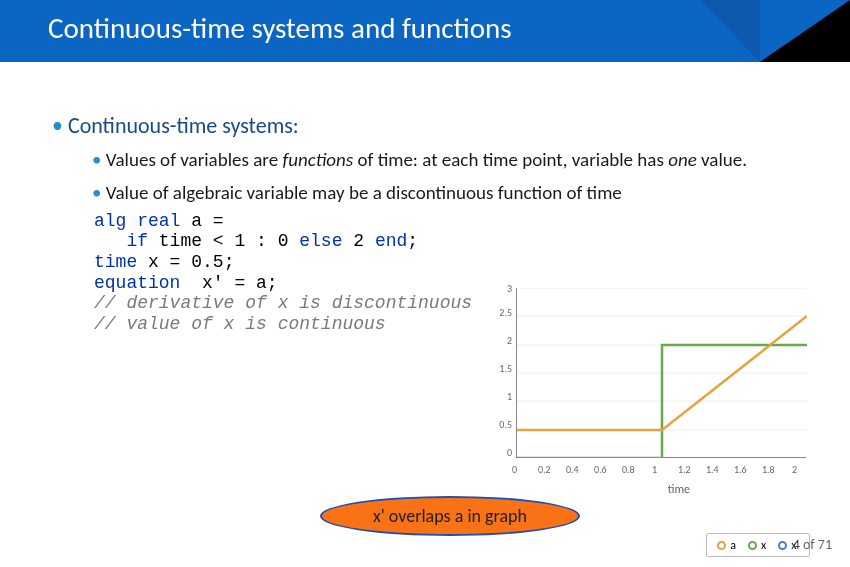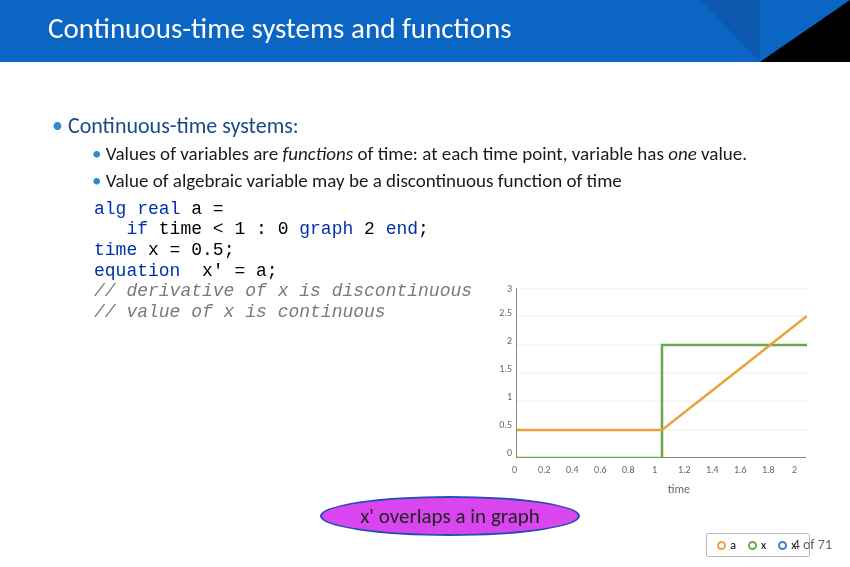--- a/index.html
+++ b/index.html
@@ -7,30 +7,30 @@
 
 .header { position: relative; height: 62px; background: #000000; }
 .header-bar { position: absolute; top: 0; left: 0; width: 760px; height: 62px; background: #0a66c2; }
 .header-tri1 { position: absolute; top: 0; left: 700px; width: 0; height: 0; border-left: 60px solid transparent; border-top: 62px solid #0d59b0; }
 .header-tri2 { position: absolute; top: 0; left: 760px; width: 0; height: 0; border-right: 90px solid transparent; border-top: 62px solid #0a66c2; }
 .header-title { position: absolute; top: 10px; left: 48px; color: #fff; font-size: 29px; }
 
 .content { padding: 40px 52px 0 52px; }
 .bul1 { color: #1a4a85; font-size: 22px; margin-top: 10px; }
 .bul1::before { content: "• "; color: #2a8cc8; }
-.bul2 { color: #1a1a1a; font-size: 19px; margin-left: 40px; margin-top: 4px; line-height: 1.2; }
+.bul2 { color: #1a1a1a; font-size: 19px; margin-left: 40px; margin-top: 10px; line-height: 1.2; }
 .bul2::before { content: "• "; color: #2a8cc8; }
 .em { font-style: italic; }
 
 .code-block { margin: 6px 0 0 42px; font-family: Liberation Mono, monospace; font-size: 18px; line-height: 1.15; }
 .code-block div { white-space: pre; }
 .kw { color: #0033aa; }
 .cm { color: #7a7a7a; font-style: italic; }
 
-.callout { position: absolute; left: 320px; top: 496px; width: 260px; height: 40px; border: 2px solid #1f4fb0; border-radius: 50%; background: #d946ef; display: flex; align-items: center; justify-content: center; font-size: 21px; color: #222; }
+.callout { position: absolute; left: 320px; top: 496px; width: 260px; height: 40px; border: 2px solid #1f4fb0; border-radius: 50%; background: #f97316; display: flex; align-items: center; justify-content: center; font-size: 18px; color: #222; }
 
 .chart { position: absolute; right: 40px; top: 282px; width: 320px; height: 220px; }
 .plot-area { position: absolute; left: 26px; top: 6px; width: 290px; height: 170px; border-left: 1px solid #888; border-bottom: 1px solid #888; }
 .ytick { position: absolute; left: 0; font-size: 10px; color: #666; text-align: right; width: 22px; }
 .xtick { position: absolute; bottom: 26px; font-size: 10px; color: #666; }
 .xaxis-label { position: absolute; right: 120px; bottom: 6px; font-size: 12px; color: #666; }
 
 .legend { position: absolute; right: 40px; bottom: 10px; display: flex; gap: 12px; align-items: center; font-size: 12px; border: 1px solid #bbb; padding: 4px 10px; border-radius: 2px; }
 .lg-item { display: flex; align-items: center; gap: 4px; }
 .lg-circ { width: 9px; height: 9px; border-radius: 50%; border: 2px solid; display: inline-block; }
@@ -51,21 +51,21 @@
 <div class="content">
   <div class="bul1">Continuous-time systems:</div>
   <div class="bul2">
     <span>Values of variables are </span><span class="em">functions</span><span> of time: at each time point, variable has </span><span class="em">one</span><span> value.</span>
   </div>
   <div class="bul2">Value of algebraic variable may be a discontinuous function of time</div>
 
 
   <div class="code-block">
     <div><span class="kw">alg</span><span class="kw"> real</span><span> a =</span></div>
-    <div><span class="kw">   if</span><span> time &lt; 1 : 0 </span><span class="kw">graph</span><span> 2 </span><span class="kw">end</span><span>;</span></div>
+    <div><span class="kw">   if</span><span> time &lt; 1 : 0 </span><span class="kw">else</span><span> 2 </span><span class="kw">end</span><span>;</span></div>
     <div><span class="kw">time</span><span> x = 0.5;</span></div>
     <div><span class="kw">equation</span><span>  x' = a;</span></div>
     <div class="cm">// derivative of x is discontinuous</div>
     <div class="cm">// value of x is continuous</div>
   </div>
 </div>
 
 <div class="callout">x' overlaps a in graph</div>
 
 <div class="chart">

